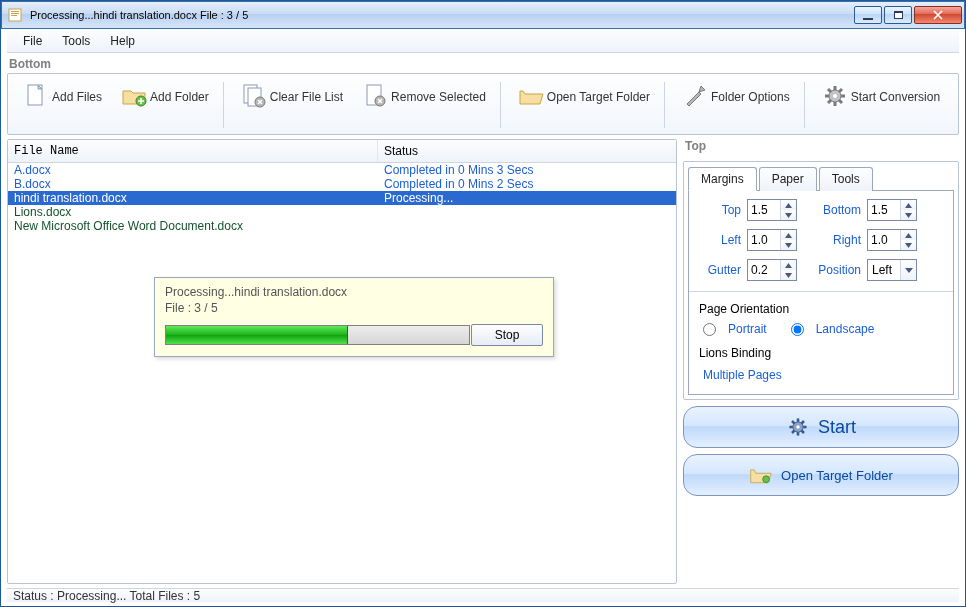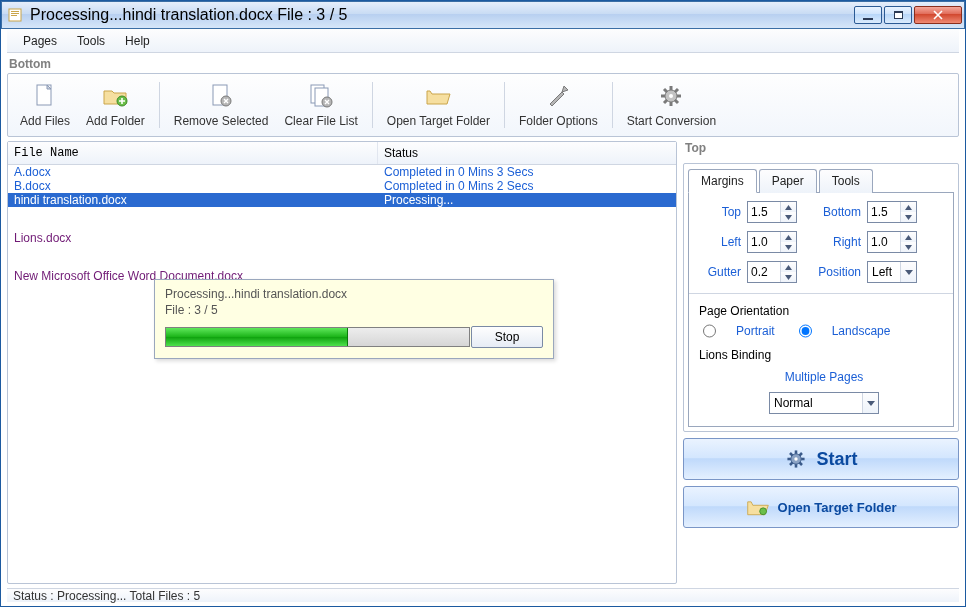--- a/index.html
+++ b/index.html
@@ -2,59 +2,59 @@
 <html><head>
 <meta charset="utf-8">
 <style>
 * { box-sizing: border-box; margin: 0; padding: 0; font-family: "Segoe UI", Tahoma, sans-serif; font-size: 12px; }
 body { background: #fff; width: 966px; height: 607px; overflow: hidden; }
 
 
 .window { width: 966px; height: 607px; border: 1px solid #1c5aa0; background: #fff; display: flex; flex-direction: column; }
 .titlebar { height: 28px; background: linear-gradient(#e6eefb, #c9dcf4 45%, #b7cff0 46%, #d6e6f9); display: flex; align-items: center; padding: 0 2px 0 6px; border: 1px solid #3b6ea5; }
 .titlebar .icon { width: 16px; height: 16px; margin-right: 6px; }
-.titlebar .title { color: #000; flex: 1; font-size: 16px; }
+.titlebar .title { color: #000; flex: 1; font-size: 11px; }
 .win-btns { display: flex; gap: 2px; }
 .win-btn { width: 28px; height: 18px; border: 1px solid #2b5a94; border-radius: 2px; display: flex; align-items: center; justify-content: center; background: linear-gradient(#e9f3ff,#cfe4fc 45%,#b8d6f8 46%,#dbecfd); }
 .win-btn.min span { width:10px; height:2px; background:#2b3a55; margin-top:7px; }
 .win-btn.max { width:28px; }
 .win-btn.max span { width:9px; height:8px; border:1px solid #2b3a55; border-top-width:2px; background:#fff; }
 .win-btn.close { width: 48px; background: linear-gradient(#f4a79a,#e06a57 45%,#d1482f 46%,#f08a74); border-color:#8a2e1c; }
 .win-btn.close svg { width:10px; height:10px; }
 
 .menubar { height: 24px; background: linear-gradient(#fdfdfe,#eef3fa); border-bottom: 1px solid #cfd6e2; display: flex; align-items: center; padding: 0 8px; gap: 4px; margin: 0 6px; }
 .menubar .item { padding: 3px 8px; color: #222; cursor: default; }
 
 .client { flex: 1; display: flex; flex-direction: column; padding: 0 6px 2px 6px; }
 
 .panel-label { color: #808080; font-weight: bold; padding: 4px 2px 2px 2px; }
 
 .toolbar-panel { border: 1px solid #b9c4d6; border-radius: 2px; background: linear-gradient(#fefefe,#f2f6fc); margin-bottom: 4px; }
 .toolbar { display: flex; align-items: flex-start; padding: 4px 4px 6px 4px; }
-.tool-btn { display: flex; flex-direction: column; align-items: center; padding: 2px 8px; cursor: default; text-align: right; }
+.tool-btn { display: flex; flex-direction: row; align-items: center; padding: 2px 8px; cursor: default; text-align: right; }
 .tool-btn .ico { width: 32px; height: 32px; margin-bottom: 2px; display:flex; align-items:center; justify-content:center; }
 .tool-btn .lbl { color: #333; font-size: 12px; white-space: nowrap; }
 .tool-sep { width: 1px; height: 46px; background: #cfd6e2; margin: 4px 6px 0 6px; }
 
 .mid { flex:1; display:flex; gap: 6px; min-height: 0; }
 .left-col { flex:1; border:1px solid #b9c4d6; border-radius:2px; background:#fff; display:flex; flex-direction:column; position:relative; }
 .right-col { width: 276px; display:flex; flex-direction:column; gap: 6px; }
 
 .grid-header { display:flex; background: linear-gradient(#fdfdfe,#eef3fa); border-bottom: 1px solid #cfd6e2; }
 .grid-header .col { padding: 4px 6px; color:#000; }
 .grid-header .col.fn { width: 370px; border-right: 1px solid #e1e6ef; font-family: Liberation Mono, monospace; }
 .grid-header .col.st { flex:1; }
 .grid-body { flex:1; overflow:auto; position:relative; }
 .row { display:flex; padding: 0 6px; }
 .row .fn { width: 370px; }
 .row .st { flex:1; }
 .row.link .fn, .row.link .st { color: #1b5fd6; }
 .row.sel { background: #2a6ad0; color:#fff; }
 .row.sel .fn, .row.sel .st { color:#fff; }
-.row.plain .fn { color:#701a75;margin-top:24px; }
+.row.plain .fn { color:#14532d; }
 
 
 .prog-box { position:absolute; left: 146px; top: 114px; width: 400px; background: #ffffe3; border:1px solid #9aa7bd; padding: 6px 10px 10px 10px; box-shadow: 2px 2px 4px rgba(0,0,0,0.15); }
 .prog-box .pt { color:#555; line-height: 1.35; margin-bottom: 8px; }
 .prog-row { display:flex; align-items:center; gap: 1px; }
 .prog-bar-outer { flex:1; height: 20px; border:1px solid #808080; background: linear-gradient(#ededed,#d6d6d6); position:relative; }
 .prog-bar-inner { position:absolute; left:0; top:0; bottom:0; width:60%; background: linear-gradient(#5fe85b,#1db51a 48%,#0d9f0c 49%,#4fe24c); border-right:1px solid #0a7a09; }
 .stop-btn { width: 72px; height: 22px; border:1px solid #7a8aa5; background: linear-gradient(#fefefe,#e6ecf5); border-radius:2px; cursor:default; }
 
 .right-panel { border:1px solid #b9c4d6; border-radius:2px; background:#fff; }
@@ -74,28 +74,28 @@
 .spin .btns { display:flex; flex-direction:column; width:16px; border-left:1px solid #cfd6e2; }
 .spin .btns div { flex:1; display:flex; align-items:center; justify-content:center; background:linear-gradient(#fdfdfe,#eef3fa); }
 .spin .btns div svg { width:7px; height:5px; }
 .dropdown { height:22px; border:1px solid #7a8aa5; background:#fff; display:flex; align-items:center; width:50px; }
 .dropdown span{ flex:1; padding:0 4px; }
 .dropdown .dd { width:16px; height:100%; border-left:1px solid #cfd6e2; background:linear-gradient(#fdfdfe,#eef3fa); display:flex; align-items:center; justify-content:center; }
 
 .sep-line { height:1px; background:#cfd6e2; margin: 10px -8px; }
 
 .orient { display:flex; align-items:center; gap: 24px; margin-left:6px; }
-.orient label { display:flex; gap:20px; color:#1b5fd6; }
+.orient label { display:flex; align-items:center; gap:12px; color:#1b5fd6; }
 .orient input { margin:0; }
 
-.binding { display:flex; align-items:center; gap: 8px; margin:8px 0 2px 6px;flex-direction:column; }
+.binding { display:flex; align-items:center; gap: 8px; margin:8px 0 2px 6px; }
 .binding .mlbl { color:#1b5fd6; }
 .binding .dropdown { width: 110px; }
 
-.big-btn { border:1px solid #7a96c7; border-radius:3px; height:42px; display:flex; align-items:center; justify-content:center; gap:8px; background: linear-gradient(#eaf3ff,#d3e6fe 48%,#bfd9fb 49%,#e4f0ff); color:#0b4aa0; font-weight:bold; cursor:default; }
+.big-btn { border:1px solid #7a96c7; border-radius:14px; height:42px; display:flex; align-items:center; justify-content:center; gap:8px; background: linear-gradient(#eaf3ff,#d3e6fe 48%,#bfd9fb 49%,#e4f0ff); color:#0b4aa0; font-weight:normal; cursor:default; }
 .big-btn.start .lbl { font-size:18px; }
 .big-btn.open .lbl { font-size:13px; }
 
 .statusbar { height:14px; border-top:1px solid #cfd6e2; background:linear-gradient(#fdfdfe,#eef3fa); display:flex; align-items:center; padding:0 6px; color:#333; font-size:12px; margin: 2px 6px 4px 6px; }
 
 svg { display:block; }
 </style>
 </head>
 <body>
 
@@ -120,21 +120,21 @@
         </div>
       <div class="win-btn close">
         <svg viewBox="0 0 10 10">
             <path d="M1 1 L9 9 M9 1 L1 9" stroke="#fff" stroke-width="1.6"></path>
           </svg>
       </div>
     </div>
   </div>
 
   <div class="menubar">
-    <div class="item">Pages</div>
+    <div class="item">File</div>
     <div class="item">Tools</div>
     <div class="item">Help</div>
   </div>
 
   <div class="client">
 
     <div class="panel-label">Bottom</div>
 
     <div class="toolbar-panel">
       <div class="toolbar">
@@ -151,40 +151,40 @@
           <span class="ico">
               <svg width="28" height="28" viewBox="0 0 28 28">
                 <path d="M3 9 L3 22 L25 22 L25 11 L13 11 L11 9 Z" fill="#f6dfa0" stroke="#caa54a"></path>
                 <circle cx="21" cy="19" r="5" fill="#6bbf4a" stroke="#3e8a2a"></circle>
                 <path d="M21 16 L21 22 M18 19 L24 19" stroke="#fff" stroke-width="1.6"></path>
               </svg>
             </span>
           <span class="lbl">Add Folder</span>
         </div>
         <div class="tool-sep"></div>
-        <div class="tool-btn">
-          <span class="ico">
-              <svg width="28" height="28" viewBox="0 0 28 28">
-                <rect x="6" y="3" width="14" height="20" fill="#fff" stroke="#8a99b5"></rect>
-                <circle cx="19" cy="19" r="5" fill="#b6b6b6" stroke="#7a7a7a"></circle>
-                <path d="M17 17 L21 21 M21 17 L17 21" stroke="#fff" stroke-width="1.4"></path>
-              </svg>
-            </span>
-          <span class="lbl">Remove Selected</span>
-        </div>
         <div class="tool-btn">
           <span class="ico">
               <svg width="28" height="28" viewBox="0 0 28 28">
                 <rect x="4" y="3" width="13" height="18" fill="#fff" stroke="#8a99b5"></rect>
                 <rect x="8" y="6" width="13" height="18" fill="#fff" stroke="#8a99b5"></rect>
                 <circle cx="20" cy="20" r="5" fill="#b6b6b6" stroke="#7a7a7a"></circle>
                 <path d="M18 18 L22 22 M22 18 L18 22" stroke="#fff" stroke-width="1.4"></path>
               </svg>
             </span>
           <span class="lbl">Clear File List</span>
+        </div>
+        <div class="tool-btn">
+          <span class="ico">
+              <svg width="28" height="28" viewBox="0 0 28 28">
+                <rect x="6" y="3" width="14" height="20" fill="#fff" stroke="#8a99b5"></rect>
+                <circle cx="19" cy="19" r="5" fill="#b6b6b6" stroke="#7a7a7a"></circle>
+                <path d="M17 17 L21 21 M21 17 L17 21" stroke="#fff" stroke-width="1.4"></path>
+              </svg>
+            </span>
+          <span class="lbl">Remove Selected</span>
         </div>
         <div class="tool-sep"></div>
         <div class="tool-btn">
           <span class="ico">
               <svg width="28" height="28" viewBox="0 0 28 28">
                 <path d="M3 9 L3 22 L23 22 L26 12 L8 12 L6 9 Z" fill="#f6dfa0" stroke="#caa54a"></path>
               </svg>
             </span>
           <span class="lbl">Open Target Folder</span>
         </div>
@@ -378,28 +378,20 @@
                 </label>
               <label>
                   <input type="radio" name="or" checked="" style="">
                   <span>Landscape</span>
                 </label>
             </div>
 
             <div class="group-label" style="margin-top:10px">Lions Binding</div>
             <div class="binding">
               <div class="mlbl">Multiple Pages</div>
-              <div class="dropdown">
-                  <span>Normal</span>
-                  <div class="dd">
-                    <svg width="8" height="5" viewBox="0 0 8 5">
-                      <path d="M0 0 L8 0 L4 5 Z" fill="#4a5a78"></path>
-                    </svg>
-                  </div>
-                </div>
             </div>
           </div>
         </div>
 
         <div class="big-btn start">
           <span>
               <svg width="24" height="24" viewBox="0 0 28 28">
                 <circle cx="14" cy="14" r="6" fill="#8aa2c4" stroke="#3a5a8a"></circle>
                 <circle cx="14" cy="14" r="2" fill="#fff"></circle>
                 <g stroke="#3a5a8a" stroke-width="3">

